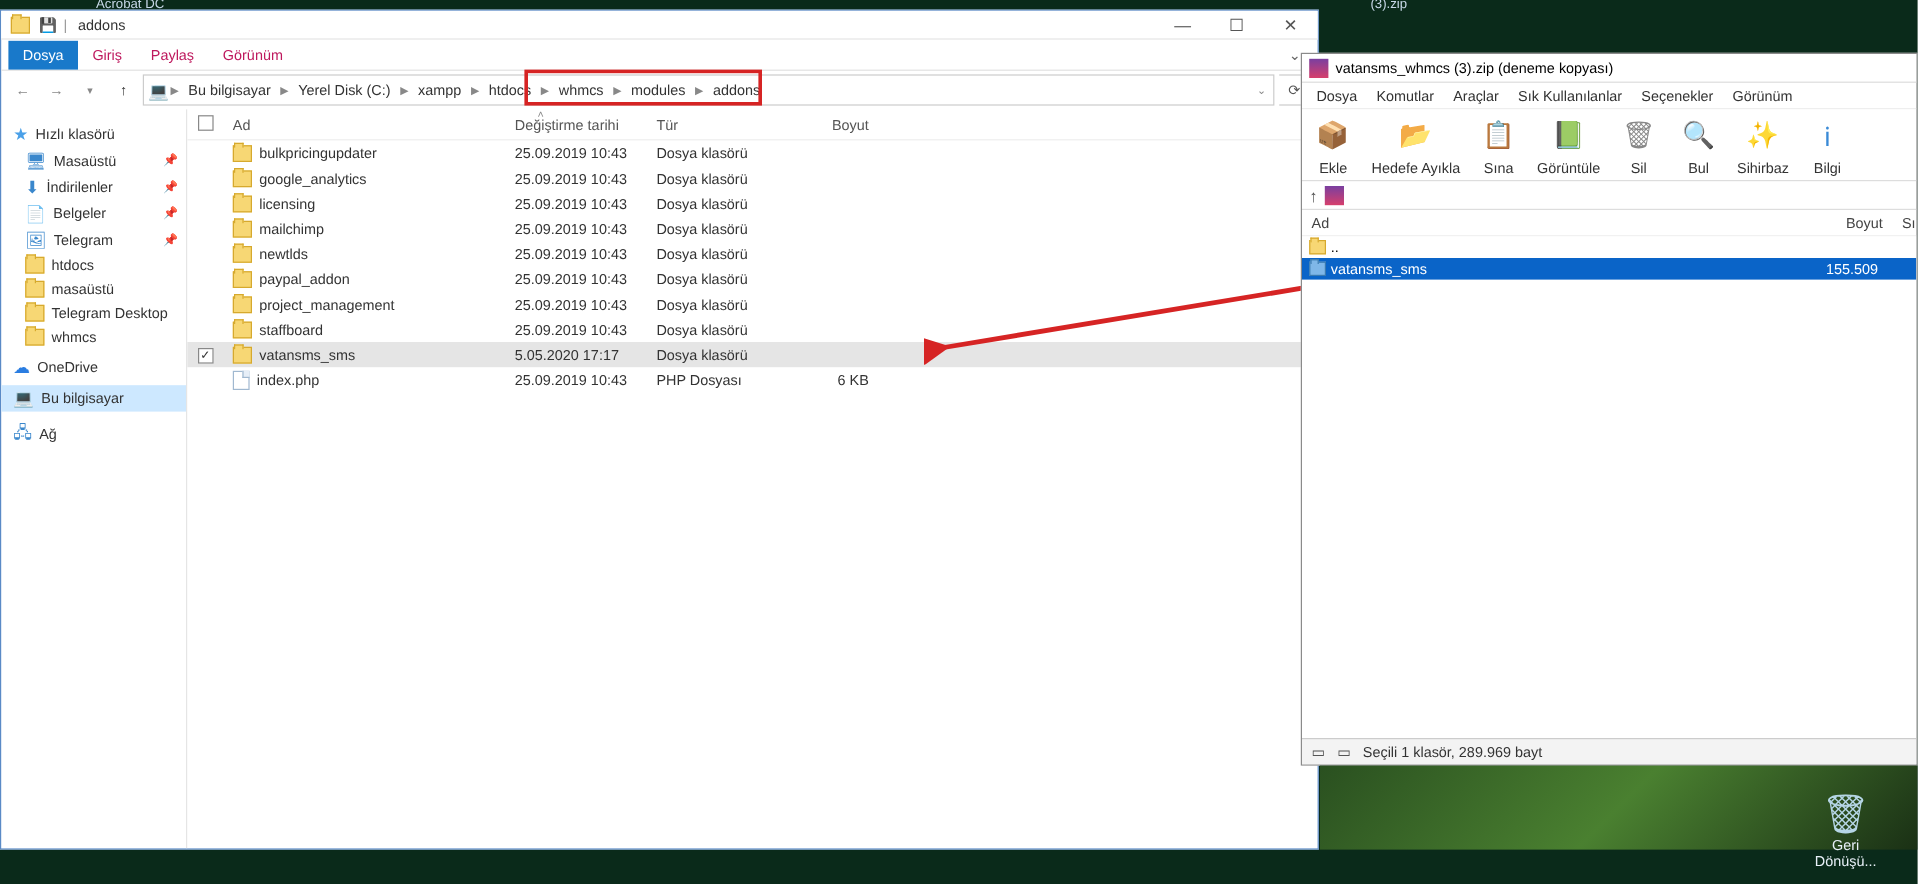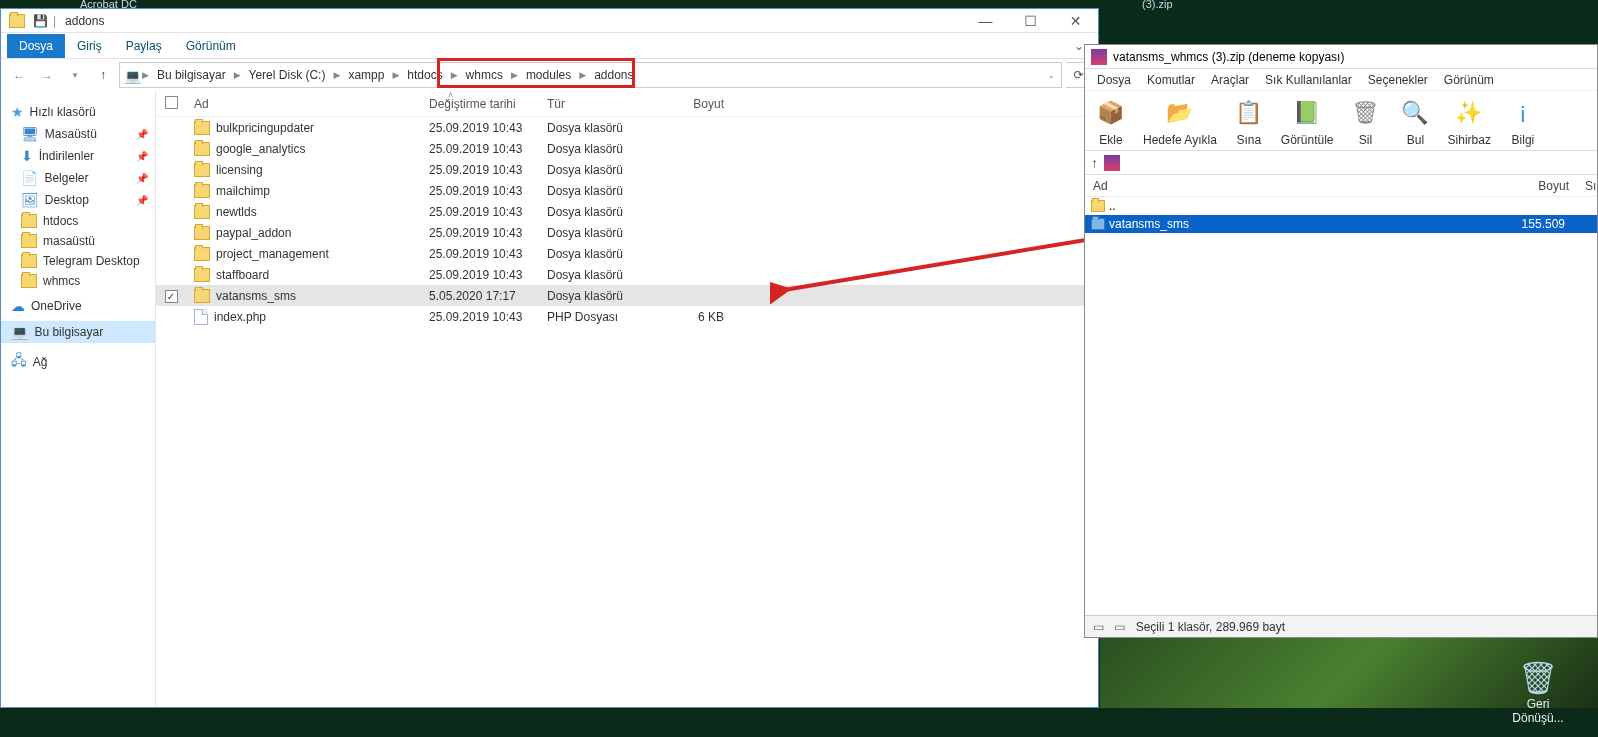--- a/index.html
+++ b/index.html
@@ -13,21 +13,21 @@
 .titlebar { height:24px; background:#fff; border-bottom:1px solid #e5e5e5; display:flex; align-items:center; padding:0 4px; }
 .titlebar .folder-mini { width:16px; height:14px; background:#f7d774; border:1px solid #d6a92e; display:inline-block; margin:0 4px; position:relative;}
 .titlebar .folder-mini:before{content:"";position:absolute;left:0;top:-3px;width:6px;height:3px;background:#f7d774;border:1px solid #d6a92e;border-bottom:none;}
 .titlebar .divider { color:#999; margin:0 5px; }
 .titlebar .refresh{ margin-left:4px; }
 .titlebar .title { margin-left:4px; color:#333; }
 .win-controls { position:absolute; right:0; top:0; display:flex; }
 .win-btn { width:45px; height:24px; display:flex; align-items:center; justify-content:center; color:#555; font-size:14px; }
 
 .ribbon-tabs { height:26px; display:flex; align-items:center; padding:0 6px; border-bottom:1px solid #e1e1e1; }
-.ribbon-tab { padding:5px 12px; color:#0c4a6e; }
+.ribbon-tab { padding:5px 12px; color:#be185d; }
 .ribbon-tab.file { background:#1979ca; color:#fff; }
 .ribbon-collapse{ margin-left:auto; color:#666; padding:4px 8px;}
 
 .nav-row { height:32px; display:flex; align-items:center; padding:2px 6px; gap:4px; }
 .nav-btn { width:24px; height:24px; display:flex; align-items:center; justify-content:center; color:#888; }
 .nav-btn.enabled{ color:#333; }
 .breadcrumb { flex:1; height:26px; border:1px solid #ccc; display:flex; align-items:center; padding:0 4px; background:#fff; position:relative;}
 .bc-seg { padding:0 6px; color:#333; display:flex; align-items:center; height:100%; }
 .bc-arrow { color:#888; font-size:9px; padding:0 2px;}
 .bc-highlight { position:absolute; border:3px solid #d62424; pointer-events:none; }
@@ -187,21 +187,21 @@
           <span>İndirilenler</span>
           <span class="pin">📌</span>
         </div>
       <div class="side-item">
           <span class="ico-doc">📄</span>
           <span>Belgeler</span>
           <span class="pin">📌</span>
         </div>
       <div class="side-item">
           <span class="ico-pic">🖼</span>
-          <span>Desktop</span>
+          <span>Telegram</span>
           <span class="pin">📌</span>
         </div>
       <div class="side-item">
           <span class="ico ico-folder"></span>
           <span>htdocs</span>
         </div>
       <div class="side-item">
           <span class="ico ico-folder"></span>
           <span>masaüstü</span>
         </div>

